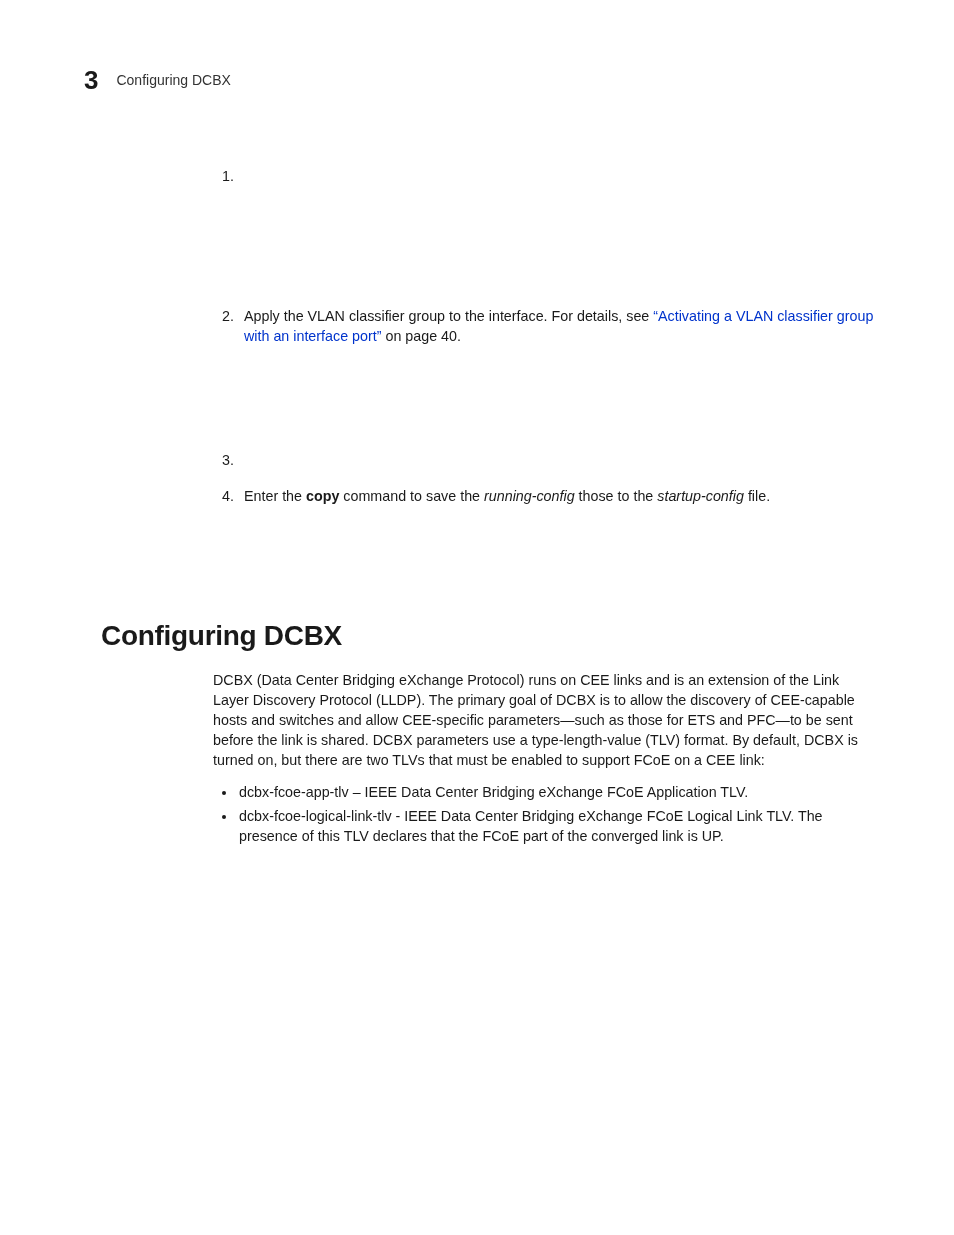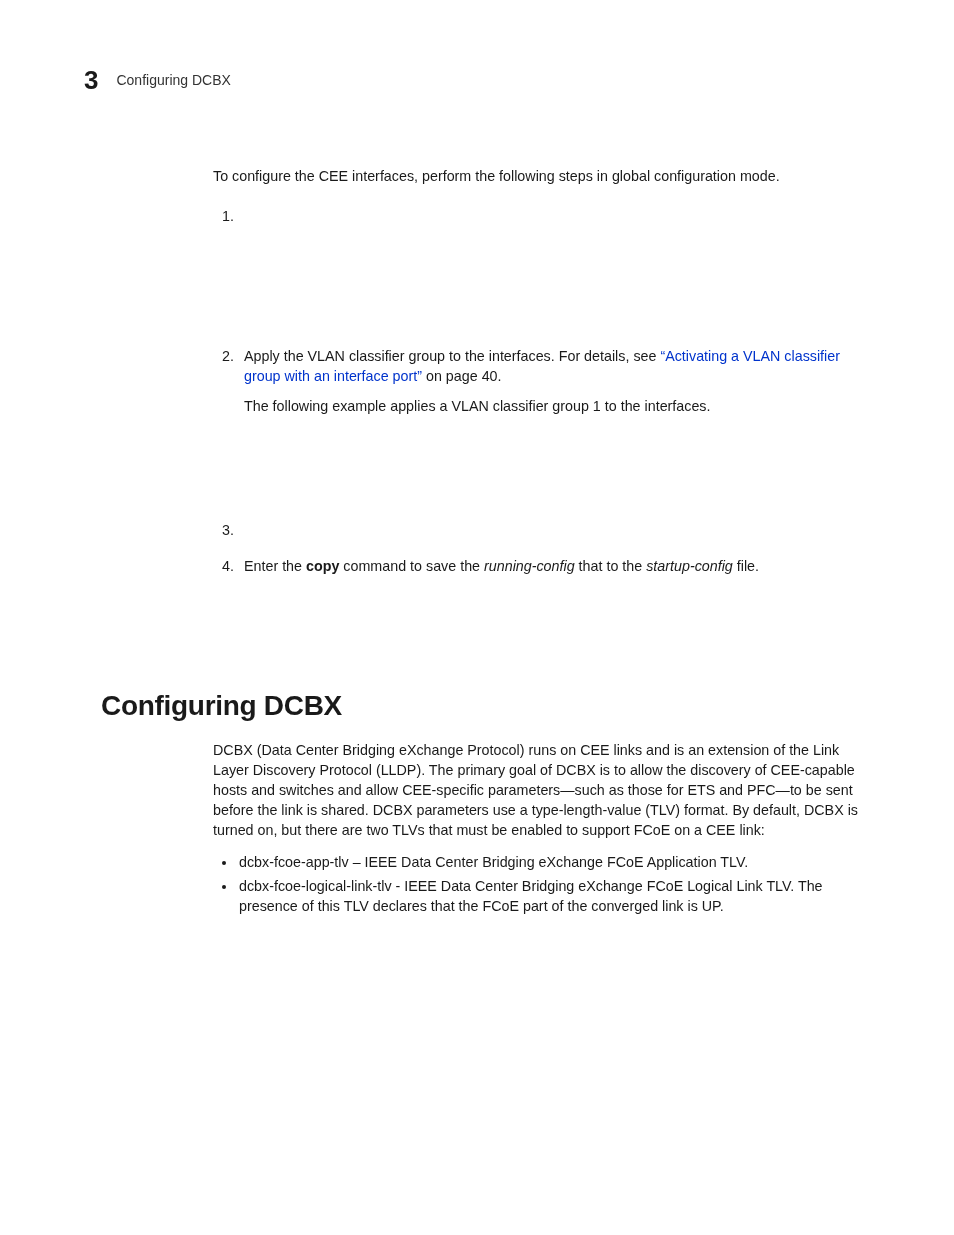--- a/index.html
+++ b/index.html
@@ -95,43 +95,41 @@
 
 <div class="page">
 
   <div class="header">
     <div class="chapter-num">3</div>
     <div class="header-title">Configuring DCBX</div>
   </div>
 
   <div class="body-block">
 
-    <div class="intro-p">To configure the CEE interfaces, perform the following steps in global configuration mode.</div>
 
     <ol class="steps">
 
       <li>
         <div class="gap-lg"></div>
       </li>
 
       <li>
         <div>
-          <span>Apply the VLAN classifier group to the interfaces. For details, see </span><span class="link">“Activating a VLAN classifier group with an interface port”</span><span> on page 40.</span>
+          <span>Apply the VLAN classifier group to the interface. For details, see </span><span class="link">“Activating a VLAN classifier group with an interface port”</span><span> on page 40.</span>
         </div>
-        <div class="example-p" style="margin-top:10px;">The following example applies a VLAN classifier group 1 to the interfaces.</div>
         <div class="gap-md"></div>
       </li>
 
       <li>
         <div class="gap-step4"></div>
       </li>
 
       <li>
         <div>
-          <span>Enter the </span><span class="bold">copy</span><span> command to save the </span><span class="italic">running-config</span><span> that to the </span><span class="italic">startup-config</span><span> file.</span>
+          <span>Enter the </span><span class="bold">copy</span><span> command to save the </span><span class="italic">running-config</span><span> those to the </span><span class="italic">startup-config</span><span> file.</span>
         </div>
       </li>
 
     </ol>
 
   </div>
 
   <div class="heading-block">
     <h1 class="section-heading">Configuring DCBX</h1>
 

